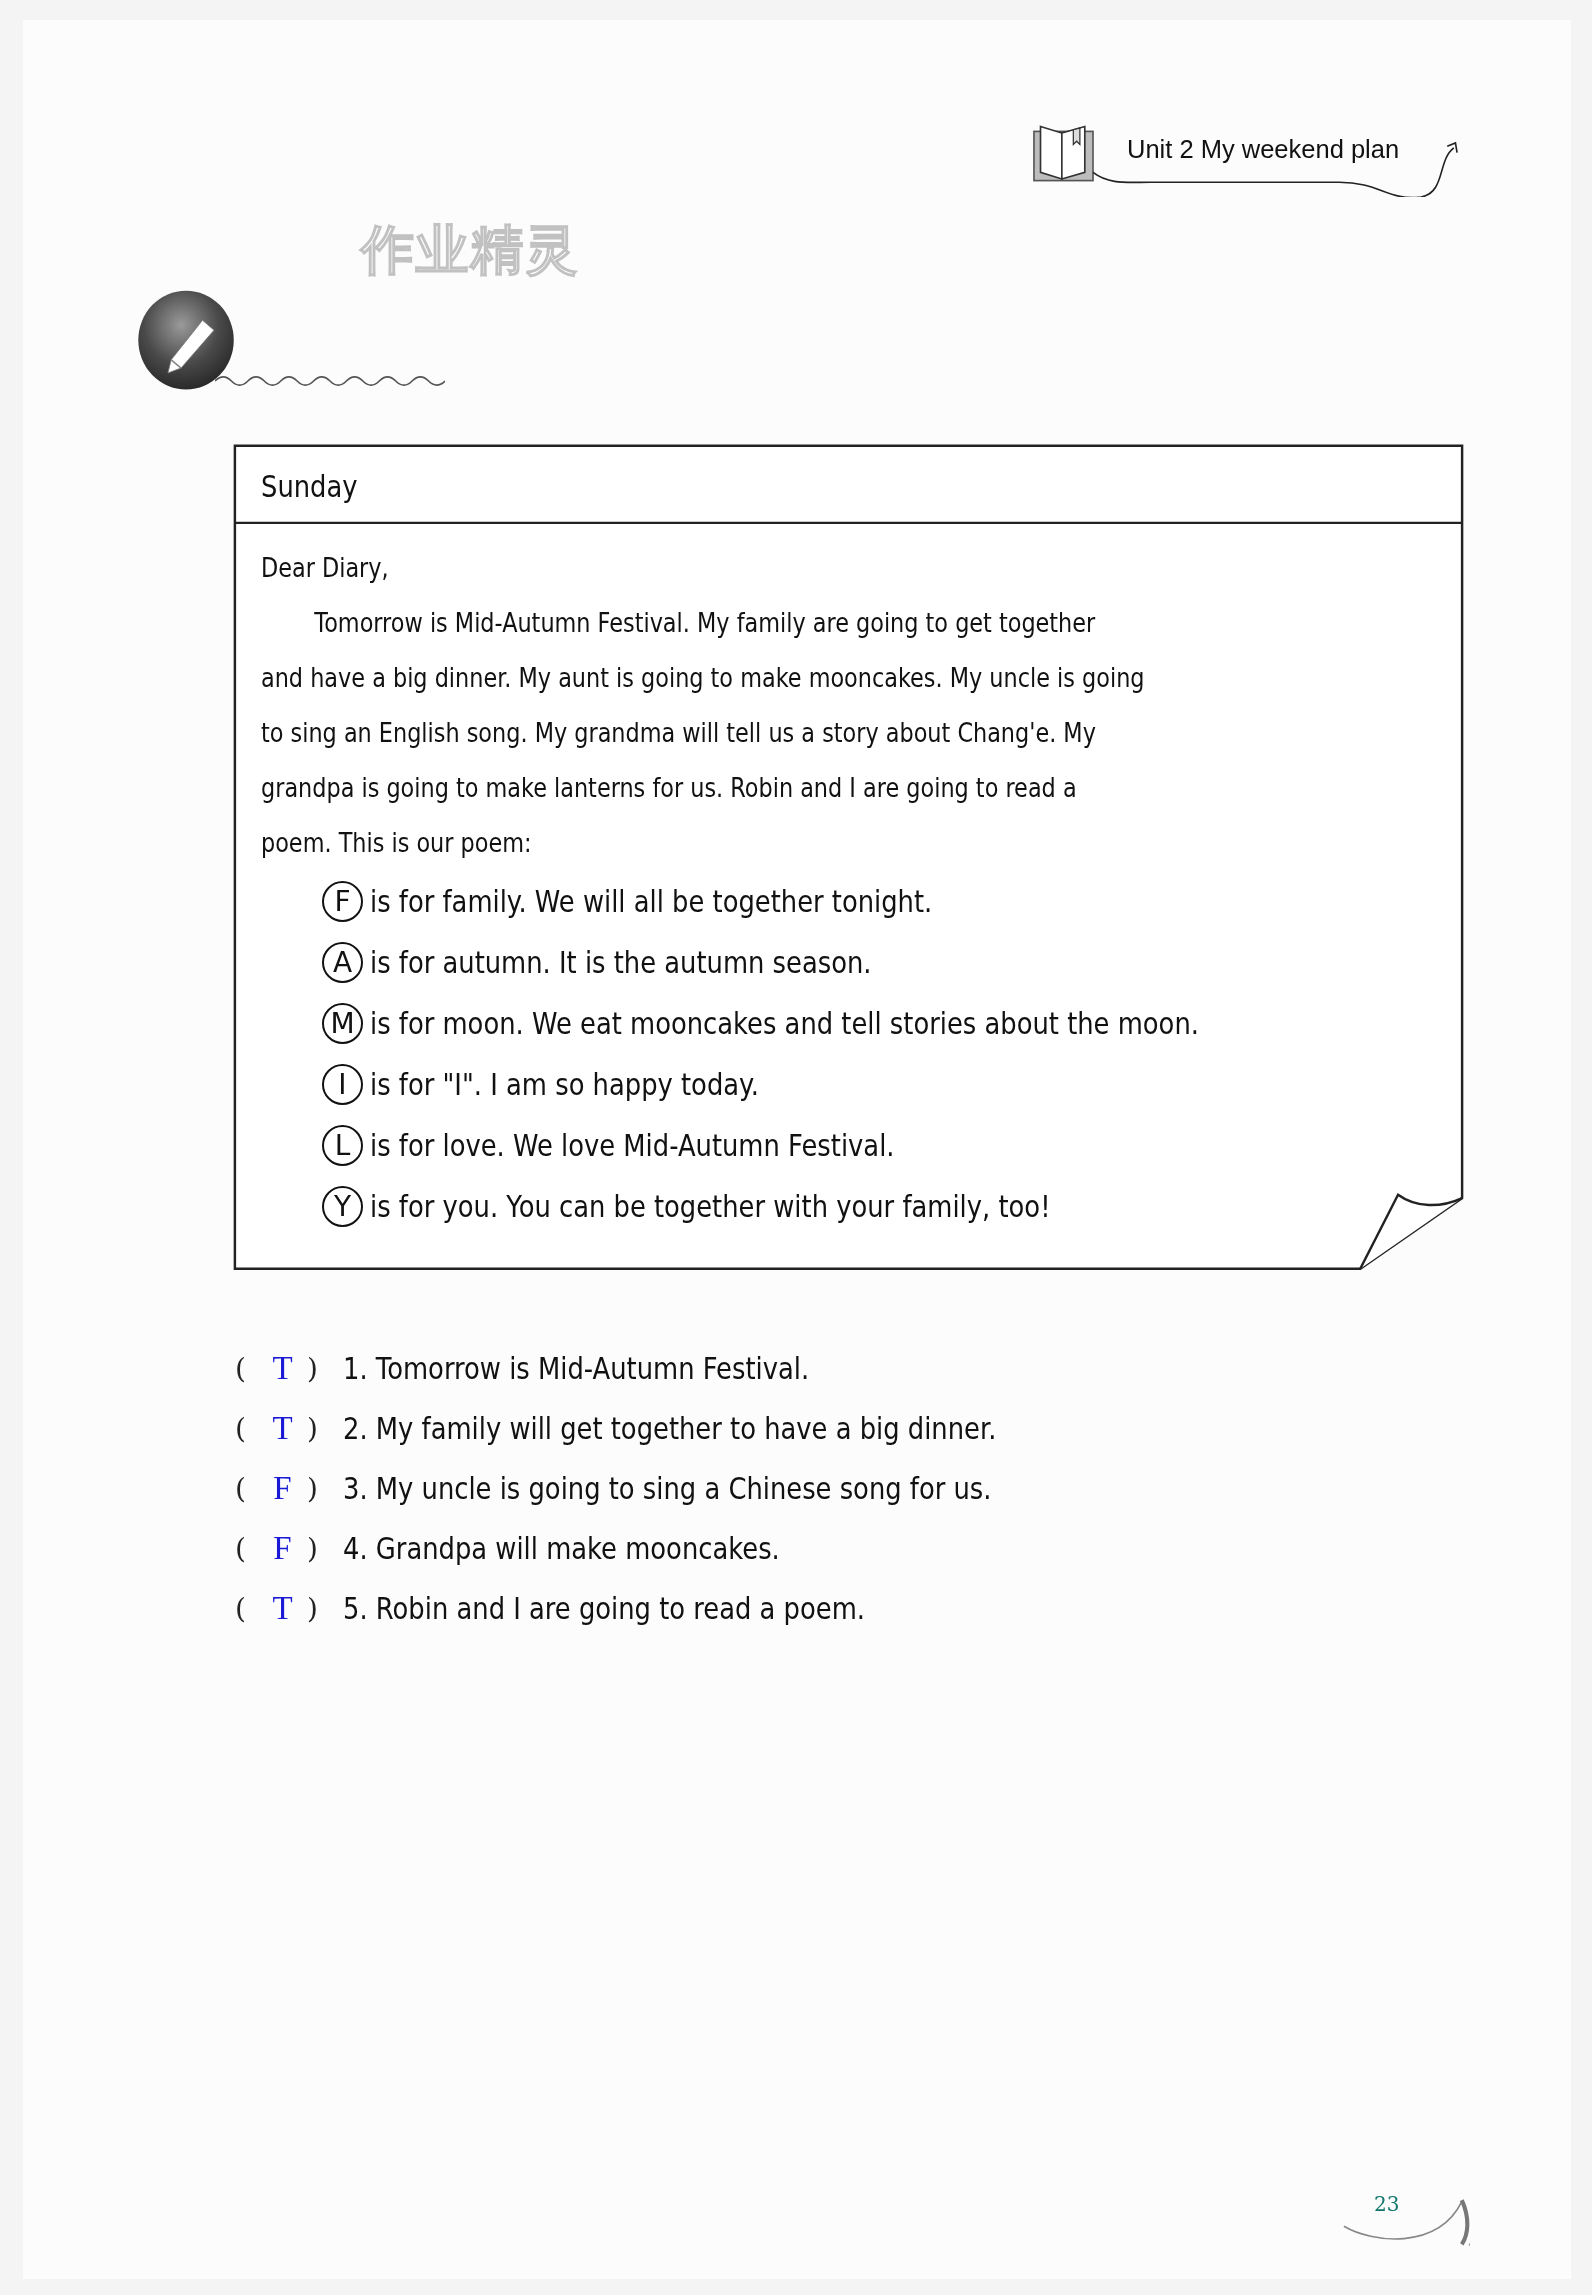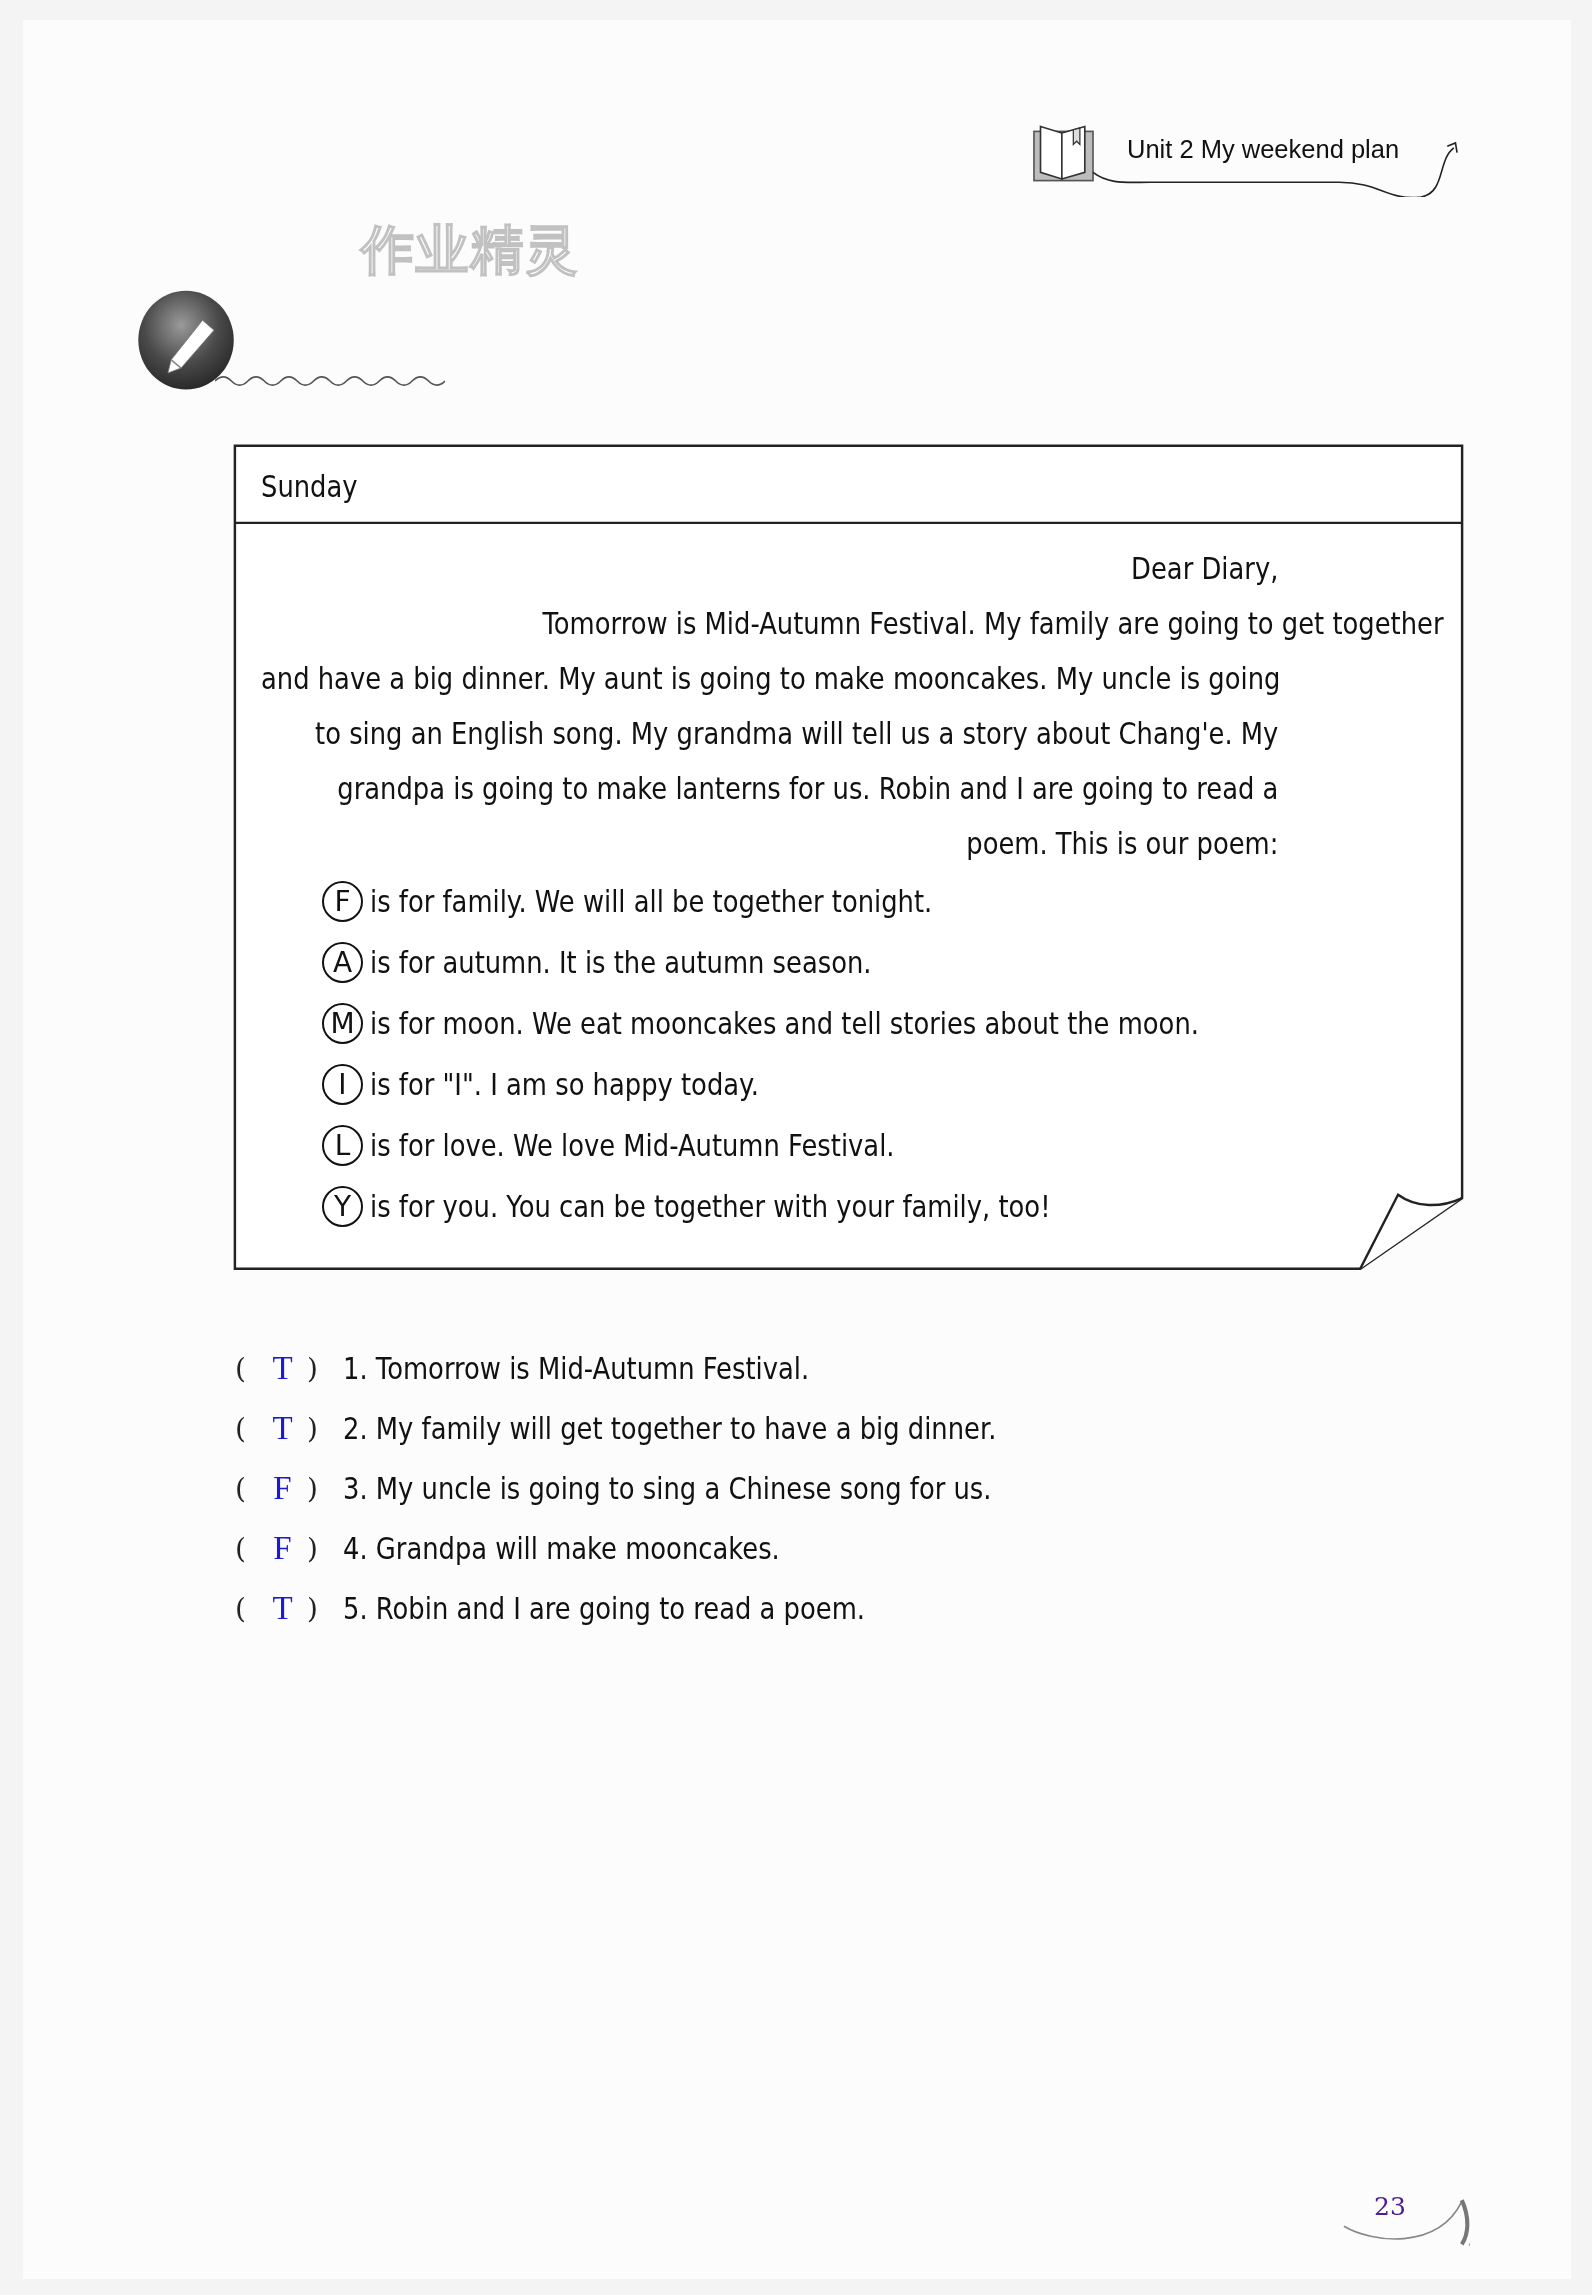--- a/index.html
+++ b/index.html
@@ -36,41 +36,41 @@
   .diary {
     position: absolute; left: 196px; top: 444px; width: 1231px; height: 828px; margin-left: 37px;
   }
   .diary svg.frame { position: absolute; left: 0; top: 0; }
   .diary-date {
     position: absolute; left: 28px; top: 25px;
     font-family: "DejaVu Sans", sans-serif; font-size: 30px; transform: scaleX(0.86); transform-origin: left;
   }
   .diary-body {
     position: absolute; left: 28px; top: 97px; width: 1183px;
-    font-family: "DejaVu Sans", sans-serif; font-size: 30px; line-height: 55px; text-align: right;
+    font-family: "DejaVu Sans", sans-serif; font-size: 26px; line-height: 55px;
   }
   .diary-body .line { white-space: nowrap; transform-origin: left; }
   .greeting { transform: scaleX(0.86); }
   .poem { position: absolute; left: 89px; top: 427px; }
   .poem-line { display: flex; align-items: center; height: 61px; white-space: nowrap; }
   .circle-letter {
     width: 41px; height: 41px; border: 2.1px solid #111; border-radius: 50%;
     display: flex; align-items: center; justify-content: center;
     font-family: "DejaVu Sans", sans-serif; font-size: 28px; margin-right: 6.6px; box-sizing: border-box;
   }
   .poem-text { font-family: "DejaVu Sans", sans-serif; font-size: 30px; transform: scaleX(0.86); transform-origin: left; display: inline-block; }
   
   .questions { position: absolute; left: 235px; top: 1338px; }
   .q-row { display: flex; align-items: center; height: 60px; white-space: nowrap; }
   .paren { font-family: "DejaVu Serif", serif; font-size: 28px; color: #222; width: 23px; }
   .answer { font-family: "Liberation Serif", serif; font-size: 33px; color: #1a1ad6; width: 49px; text-align: center; }
   .q-text { font-family: "DejaVu Sans", sans-serif; font-size: 30px; margin-left: 13px; transform: scaleX(0.86); transform-origin: left; display: inline-block; }
   
   .page-num-wrap { position: absolute; left: 1339px; top: 2177px; width: 131px; height: 74px; }
-  .page-num { position: absolute; left: 35px; top: 15px; font-family: "DejaVu Serif", serif; font-size: 25px; color: #4c1d95; }
+  .page-num { position: absolute; left: 35px; top: 15px; font-family: "DejaVu Serif", serif; font-size: 20px; color: #0f766e; }
 </style>
 </head>
 <body>
 
 <div class="page"></div>
 
 <div class="unit-header">
   <svg width="460" height="82" viewBox="0 0 560 100">
     <rect x="8" y="20" width="72" height="60" fill="#bdbdbd" stroke="#555" stroke-width="2"></rect>
     <path d="M16 14 L42 22 L42 78 L16 70 Z" fill="#fff" stroke="#333" stroke-width="2"></path>

